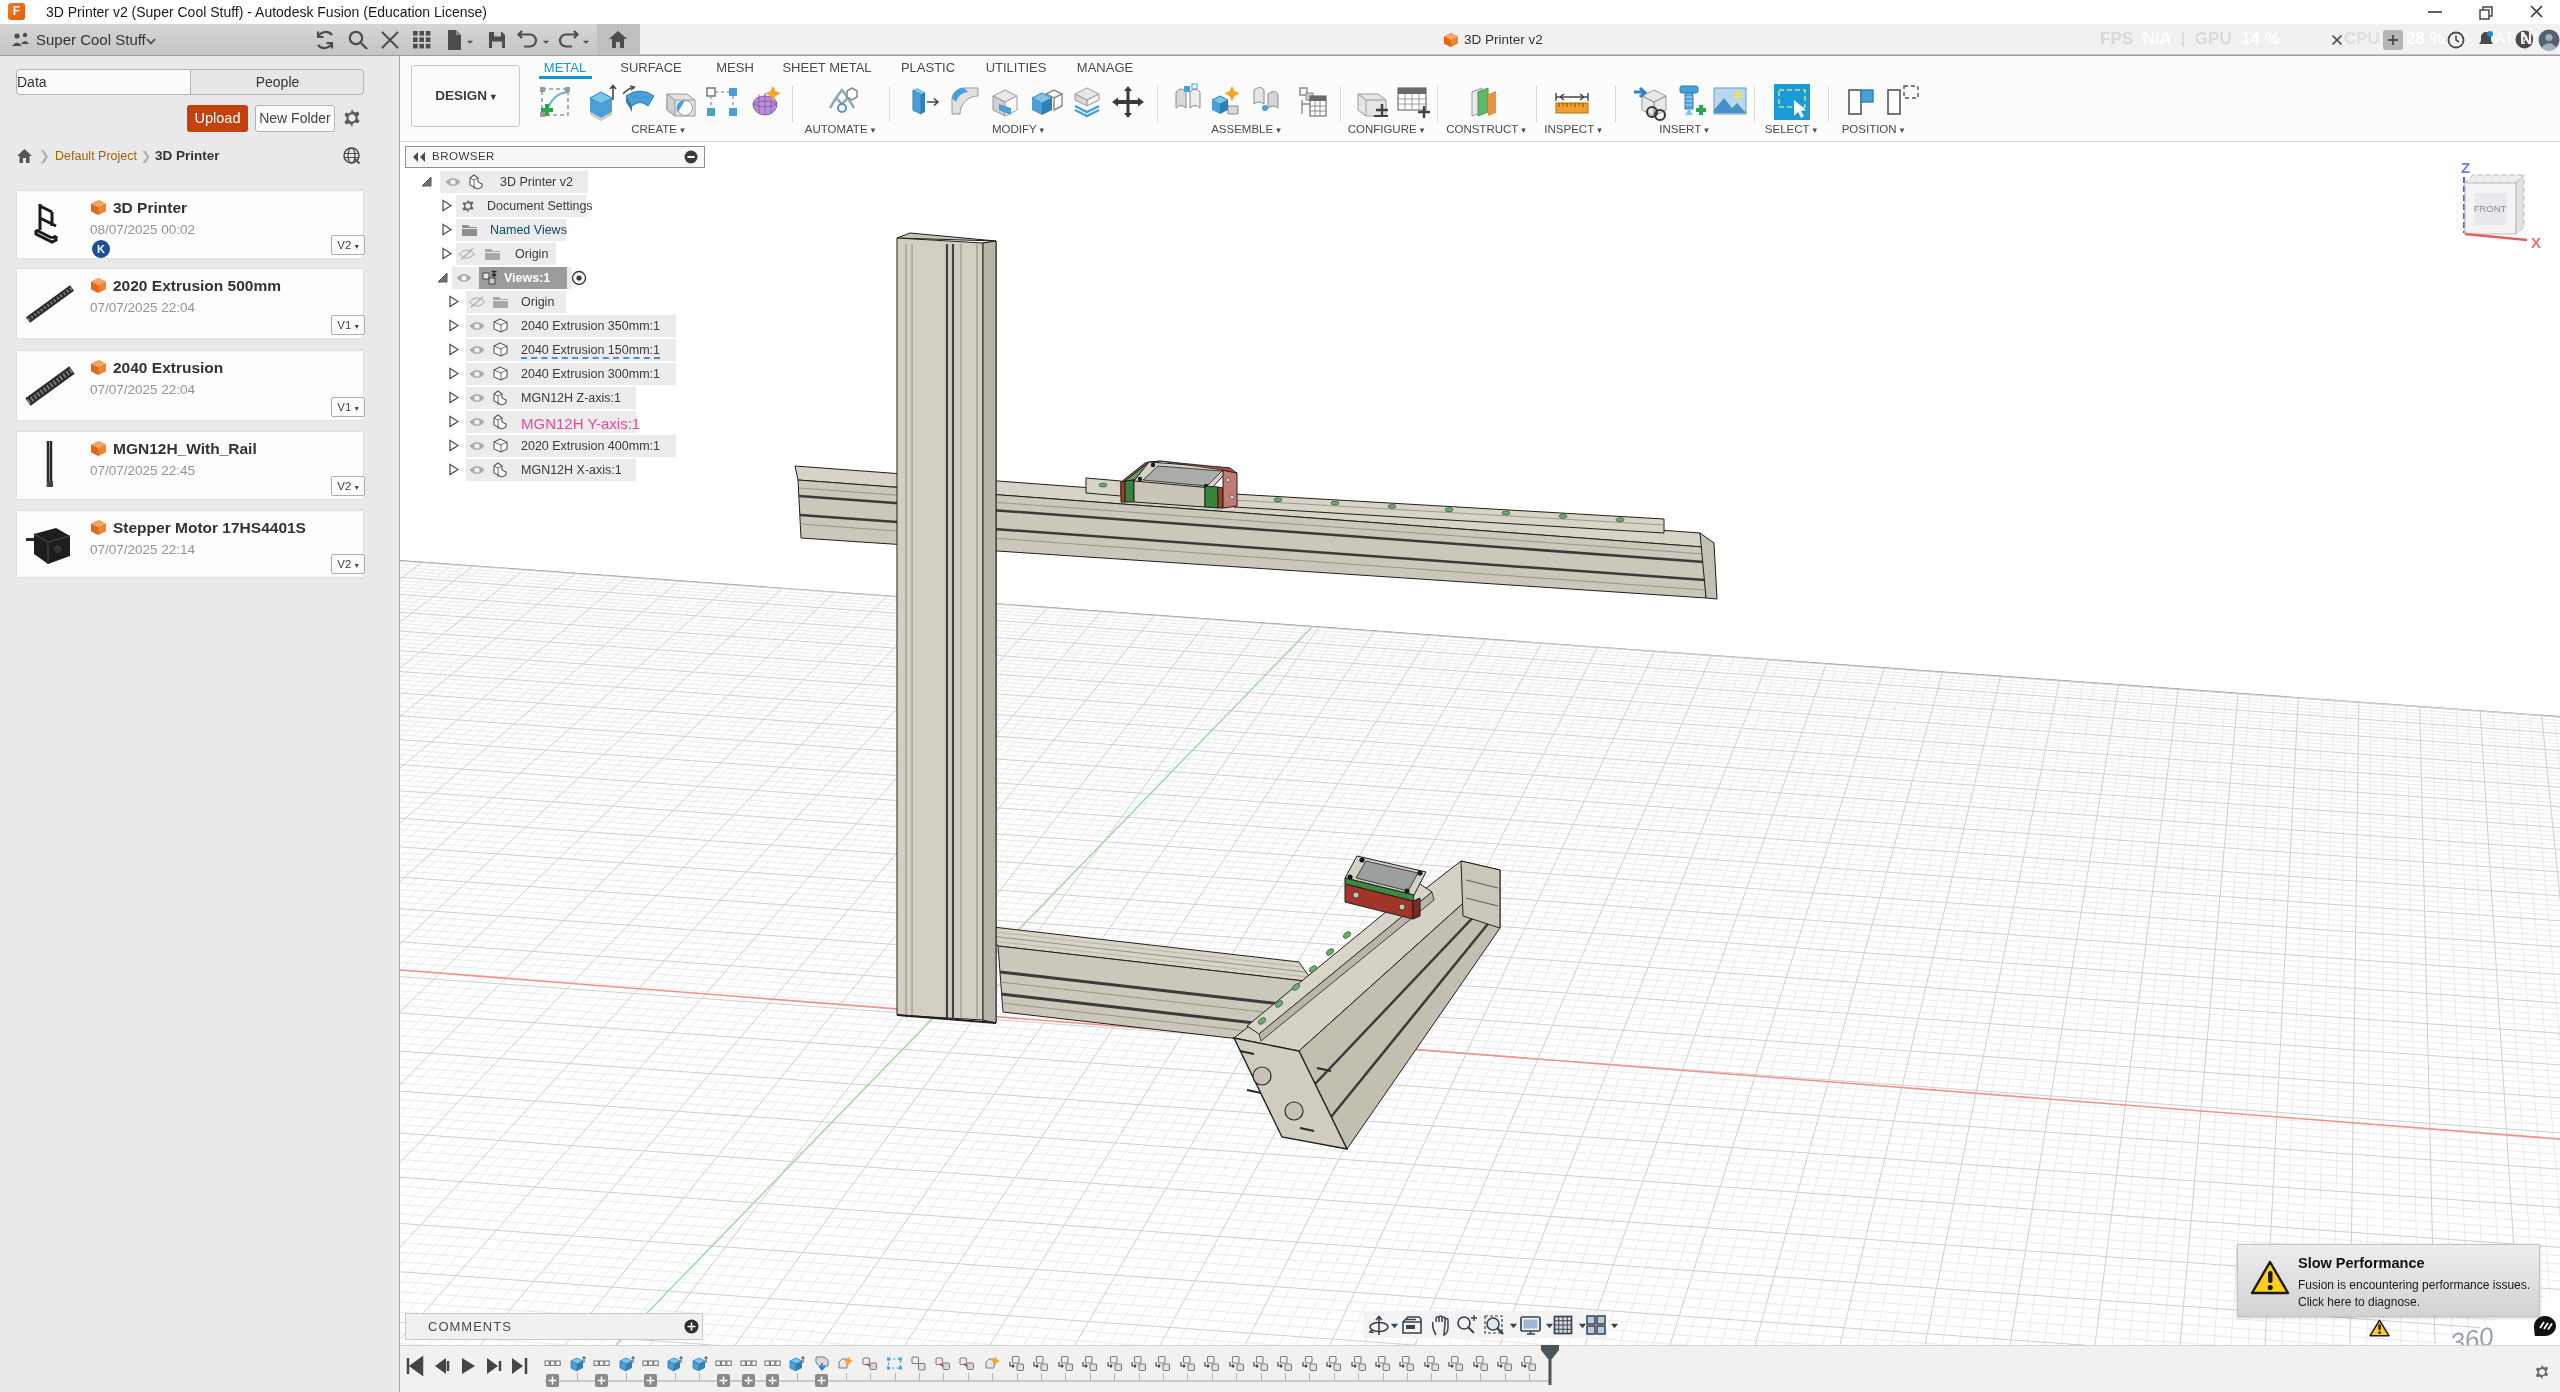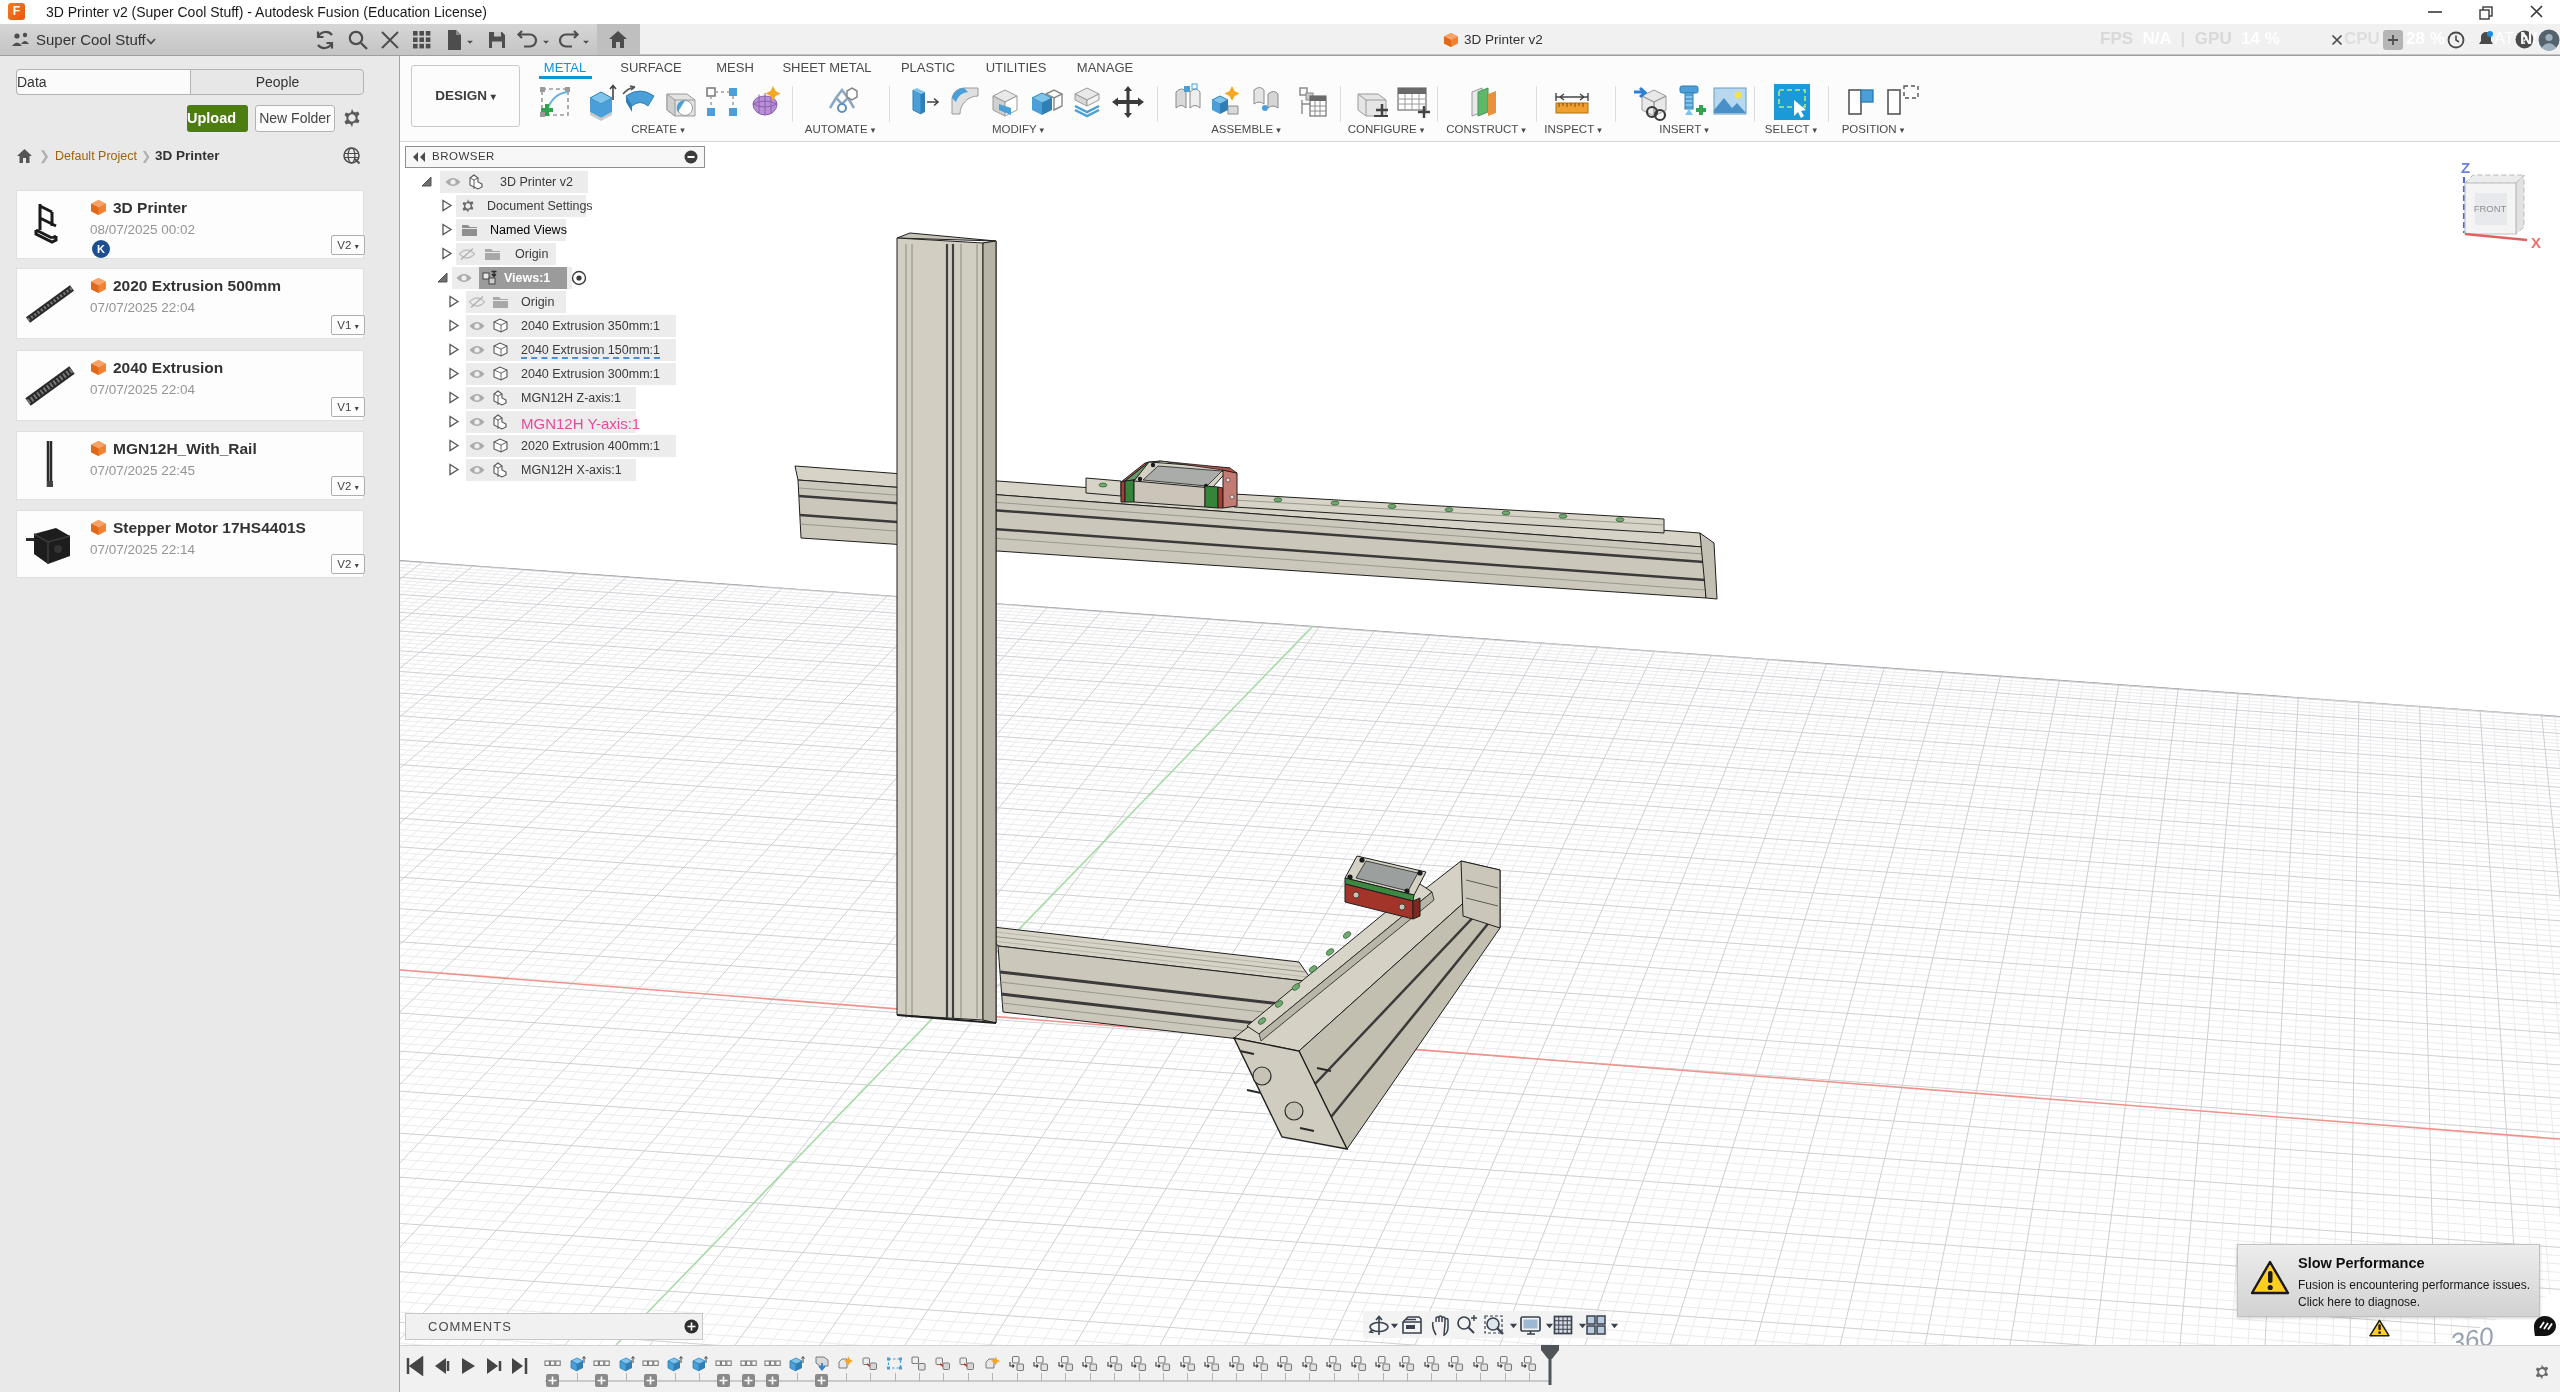--- a/index.html
+++ b/index.html
@@ -300,21 +300,21 @@
     <rect x="16" y="8" width="12" height="12" fill="#4a9fd8" stroke="#2f7fb5" stroke-width="1.4"></rect>
   </svg>
 <svg class="abs" style="left:1884px;top:82px" width="40" height="40" viewBox="0 0 40 40">
     <rect x="4" y="8" width="12" height="24" fill="#fff" stroke="#555" stroke-width="1.6"></rect>
     <rect x="20" y="4" width="14" height="12" fill="none" stroke="#555" stroke-width="1.4" stroke-dasharray="4 3"></rect>
   </svg>
 <div class="abs" style="left:0;top:56px;width:400px;height:1336px;background:#e9e9e9;border-right:1px solid #a6a6a6">
     <div class="abs" style="left:16px;top:13px;width:348px;height:26px;border:1px solid #b3b3b3;border-radius:4px;background:#e7e7e7"></div>
     <div class="abs" style="left:16px;top:13px;width:175px;height:26px;border:1px solid #b3b3b3;border-radius:4px 0 0 4px;background:#fbfbfb;text-align:left;line-height:24px;font-size:14px;color:#333">Data</div>
     <div class="abs" style="left:191px;top:13px;width:173px;height:26px;text-align:center;line-height:26px;font-size:14px;color:#333">People</div>
-    <div class="abs" style="left:187px;top:49px;width:61px;height:27px;background:#4d7c0f;border-radius:3px;line-height:27px;font-size:14.5px;font-weight:bold;color:#fff">Upload</div>
+    <div class="abs" style="left:187px;top:49px;width:61px;height:27px;background:#c2410c;border-radius:3px;text-align:center;line-height:27px;font-size:14.5px;font-weight:normal;color:#fff">Upload</div>
     <div class="abs" style="left:255px;top:49px;width:80px;height:27px;background:#fbfbfb;border:1px solid #b3b3b3;border-radius:3px;text-align:center;line-height:25px;font-size:14px;color:#444">New Folder</div>
     <svg class="abs" style="left:341px;top:51px" width="22" height="22" viewBox="0 0 24 24">
       <path d="M12 8 a4 4 0 1 0 0.001 0 Z M12 2 l1.2 3 a7 7 0 0 1 2.3 1 l3.1-1 1.6 2.8 -2.2 2.3 a7 7 0 0 1 0 2.6 l2.2 2.3 -1.6 2.8 -3.1 -1 a7 7 0 0 1 -2.3 1 L12 22 l-1.2 -3 a7 7 0 0 1 -2.3 -1 l-3.1 1 -1.6 -2.8 2.2 -2.3 a7 7 0 0 1 0 -2.6 L3.8 8.8 5.4 6 l3.1 1 a7 7 0 0 1 2.3 -1 Z" fill="#5a5a5a" fill-rule="evenodd"></path>
     </svg>
     <svg class="abs" style="left:16px;top:92px" width="17" height="16" viewBox="0 0 17 16">
       <path d="M8.5 1 L16 8 H13.5 V15 H10 V10 H7 V15 H3.5 V8 H1 Z" fill="#555"></path>
     </svg>
     <div class="abs" style="left:39px;top:92px;font-size:13px;color:#b0b0b0">❯</div>
     <div class="abs" style="left:55px;top:93px;font-size:12.5px;color:#a16207">Default Project</div>
     <div class="abs" style="left:141px;top:93px;font-size:12px;color:#b0b0b0">❯</div>
@@ -981,21 +981,21 @@
   </svg>
 <div class="abs" style="left:487px;top:199px;font-size:12.5px;color:#3a3a3a">Document Settings</div>
 <div class="abs" style="left:456px;top:219px;width:110px;height:22px;background:rgba(235,235,235,0.95)"></div>
 <svg class="abs" style="left:440px;top:223px" width="13" height="13" viewBox="0 0 13 13">
     <path d="M3 1.5 L11 6.5 L3 11.5 Z" fill="#fdfdfd" stroke="#555" stroke-width="1.3"></path>
   </svg>
 <svg class="abs" style="left:461px;top:223px" width="17" height="14" viewBox="0 0 17 14">
     <path d="M1 2 H7 L9 4 H16 V13 H1 Z" fill="#8f8f8f"></path>
     <path d="M1 5.5 H16" stroke="#fff" stroke-width="0.8"></path>
   </svg>
-<div class="abs" style="left:490px;top:223px;font-size:12.5px;color:#000000">Named Views</div>
+<div class="abs" style="left:490px;top:223px;font-size:12.5px;color:#0c4a6e">Named Views</div>
 <div class="abs" style="left:456px;top:243px;width:100px;height:22px;background:rgba(235,235,235,0.95)"></div>
 <svg class="abs" style="left:440px;top:247px" width="13" height="13" viewBox="0 0 13 13">
     <path d="M3 1.5 L11 6.5 L3 11.5 Z" fill="#fdfdfd" stroke="#555" stroke-width="1.3"></path>
   </svg>
 <svg class="abs" style="left:458px;top:247px" width="18" height="14" viewBox="0 0 18 14">
     <path d="M1.5 7 Q9 -1 16.5 7 Q9 15 1.5 7 Z" fill="none" stroke="#c0c0c0" stroke-width="1.4"></path>
     <line x1="3" y1="12.5" x2="15" y2="1.5" stroke="#b0b0b0" stroke-width="1.4"></line>
   </svg>
 <svg class="abs" style="left:484px;top:247px" width="17" height="14" viewBox="0 0 17 14">
     <path d="M1 2 H7 L9 4 H16 V13 H1 Z" fill="#a8a8a8"></path>

